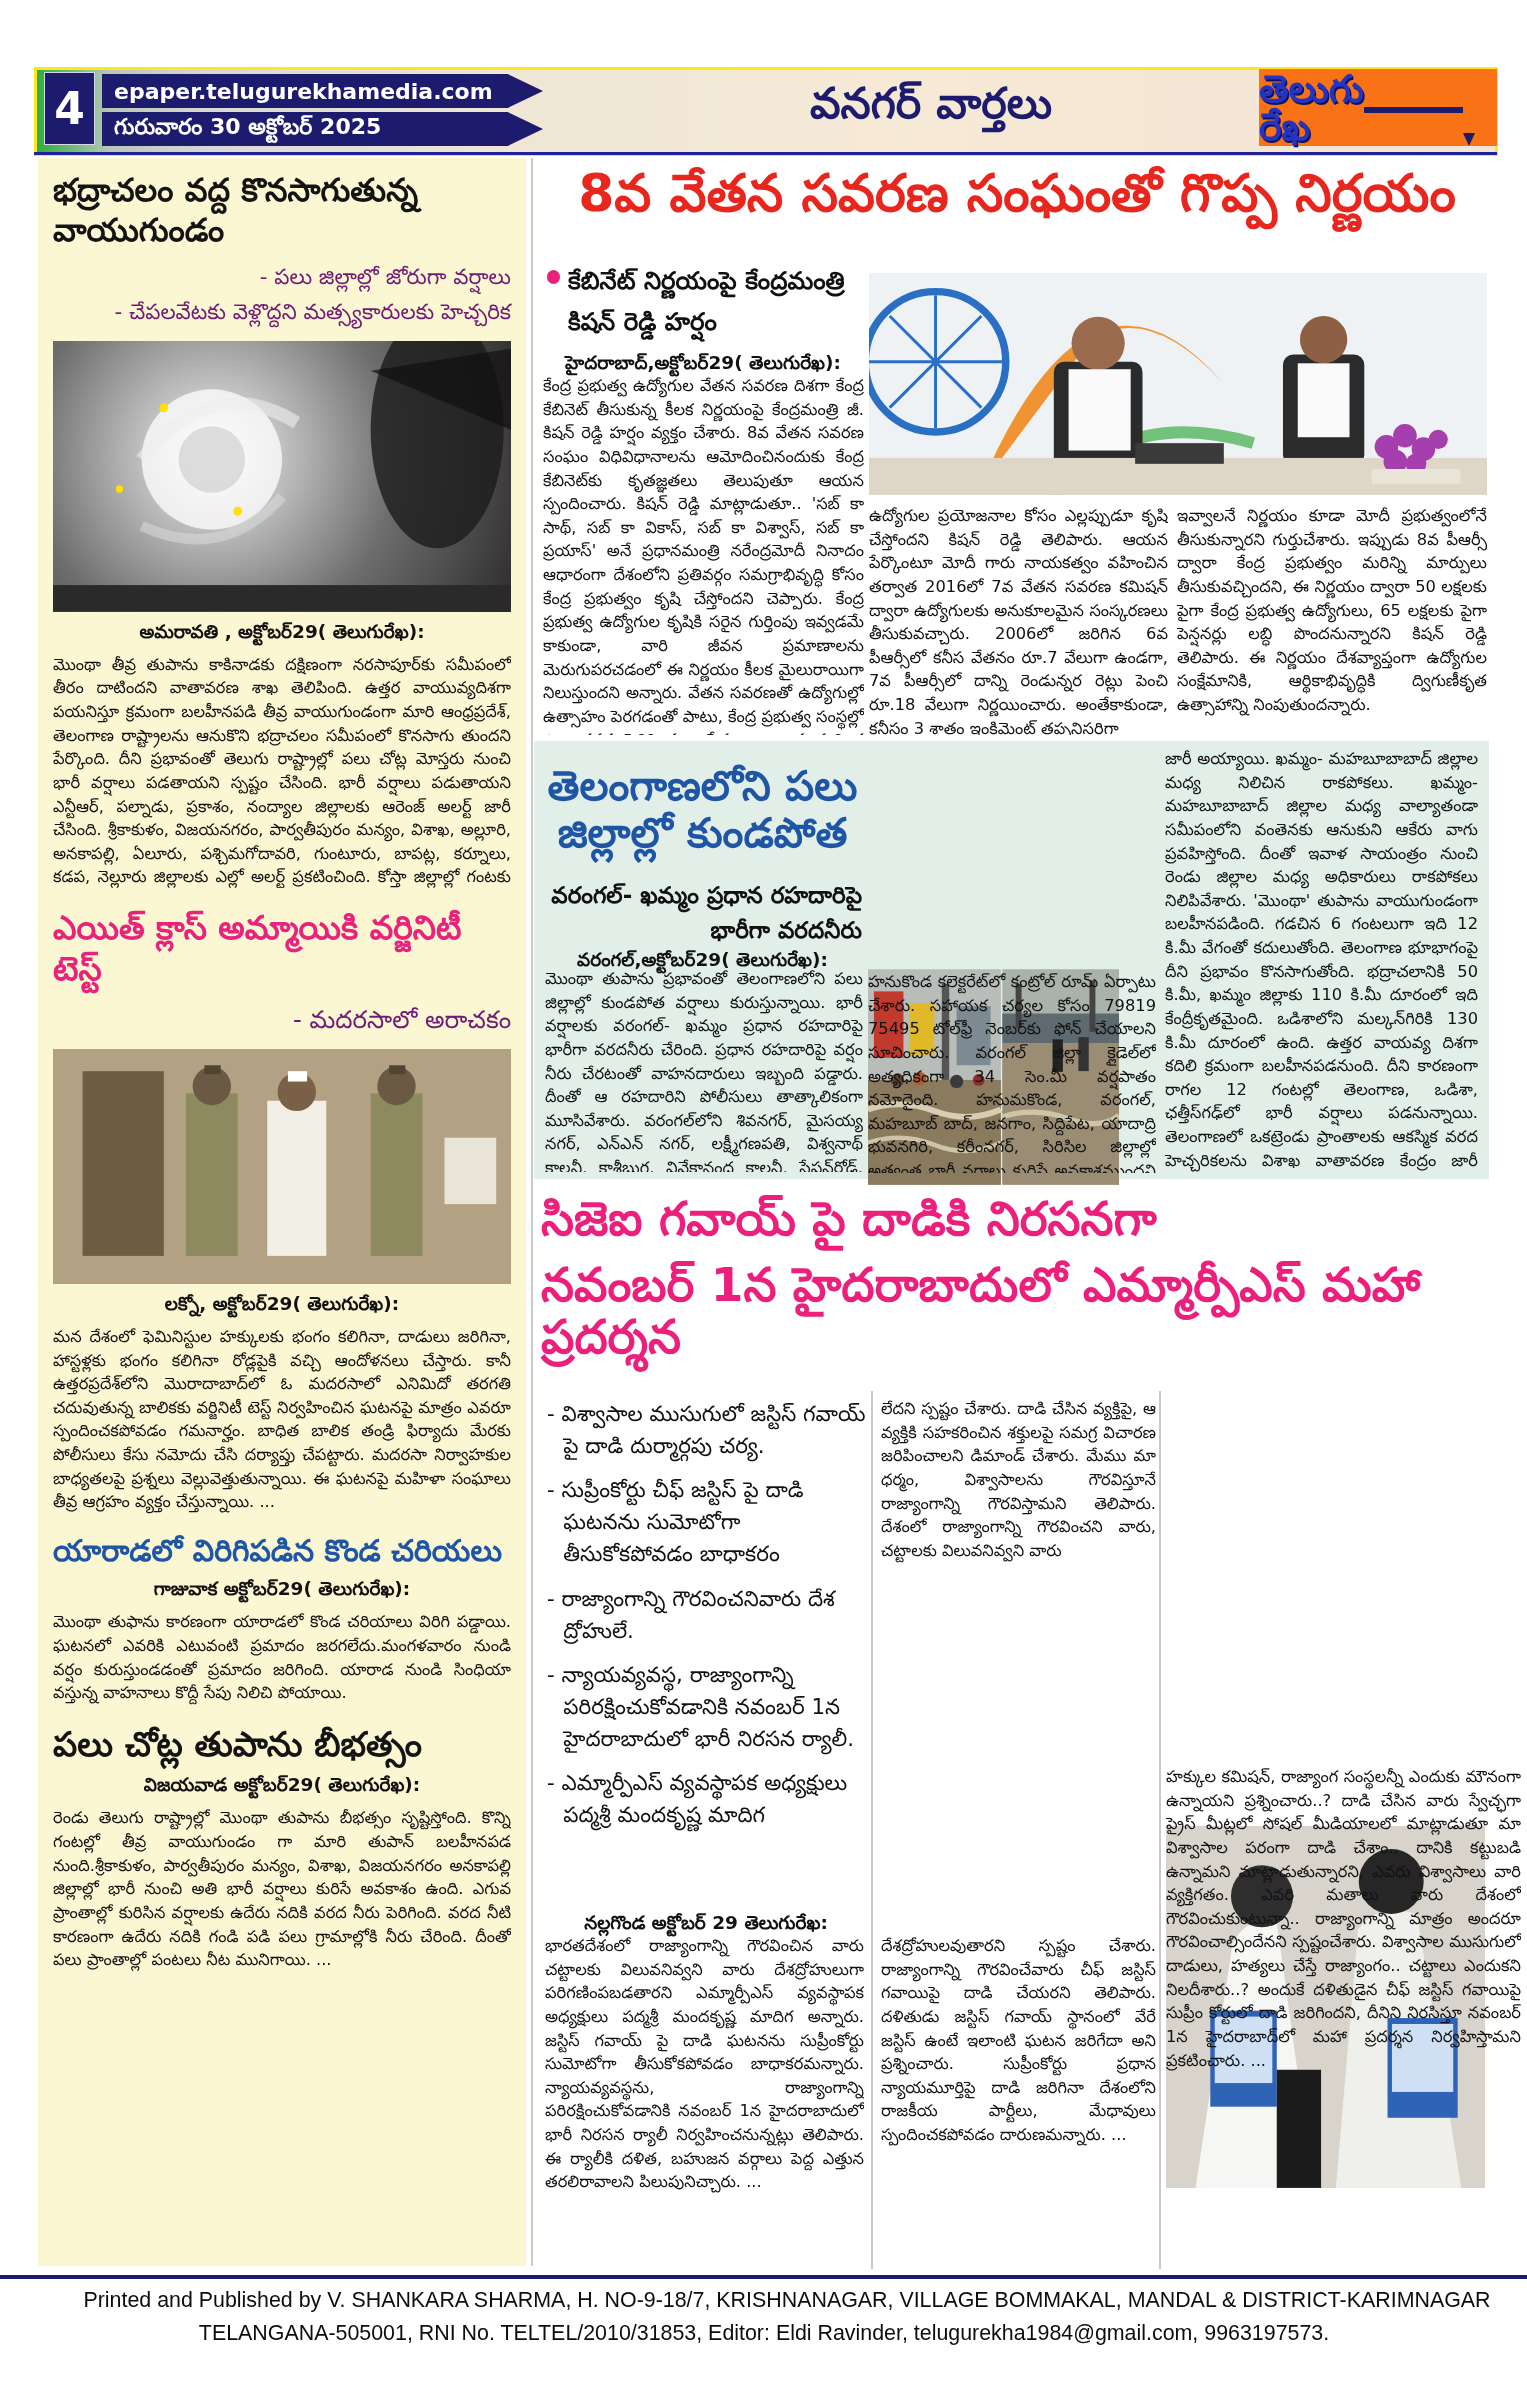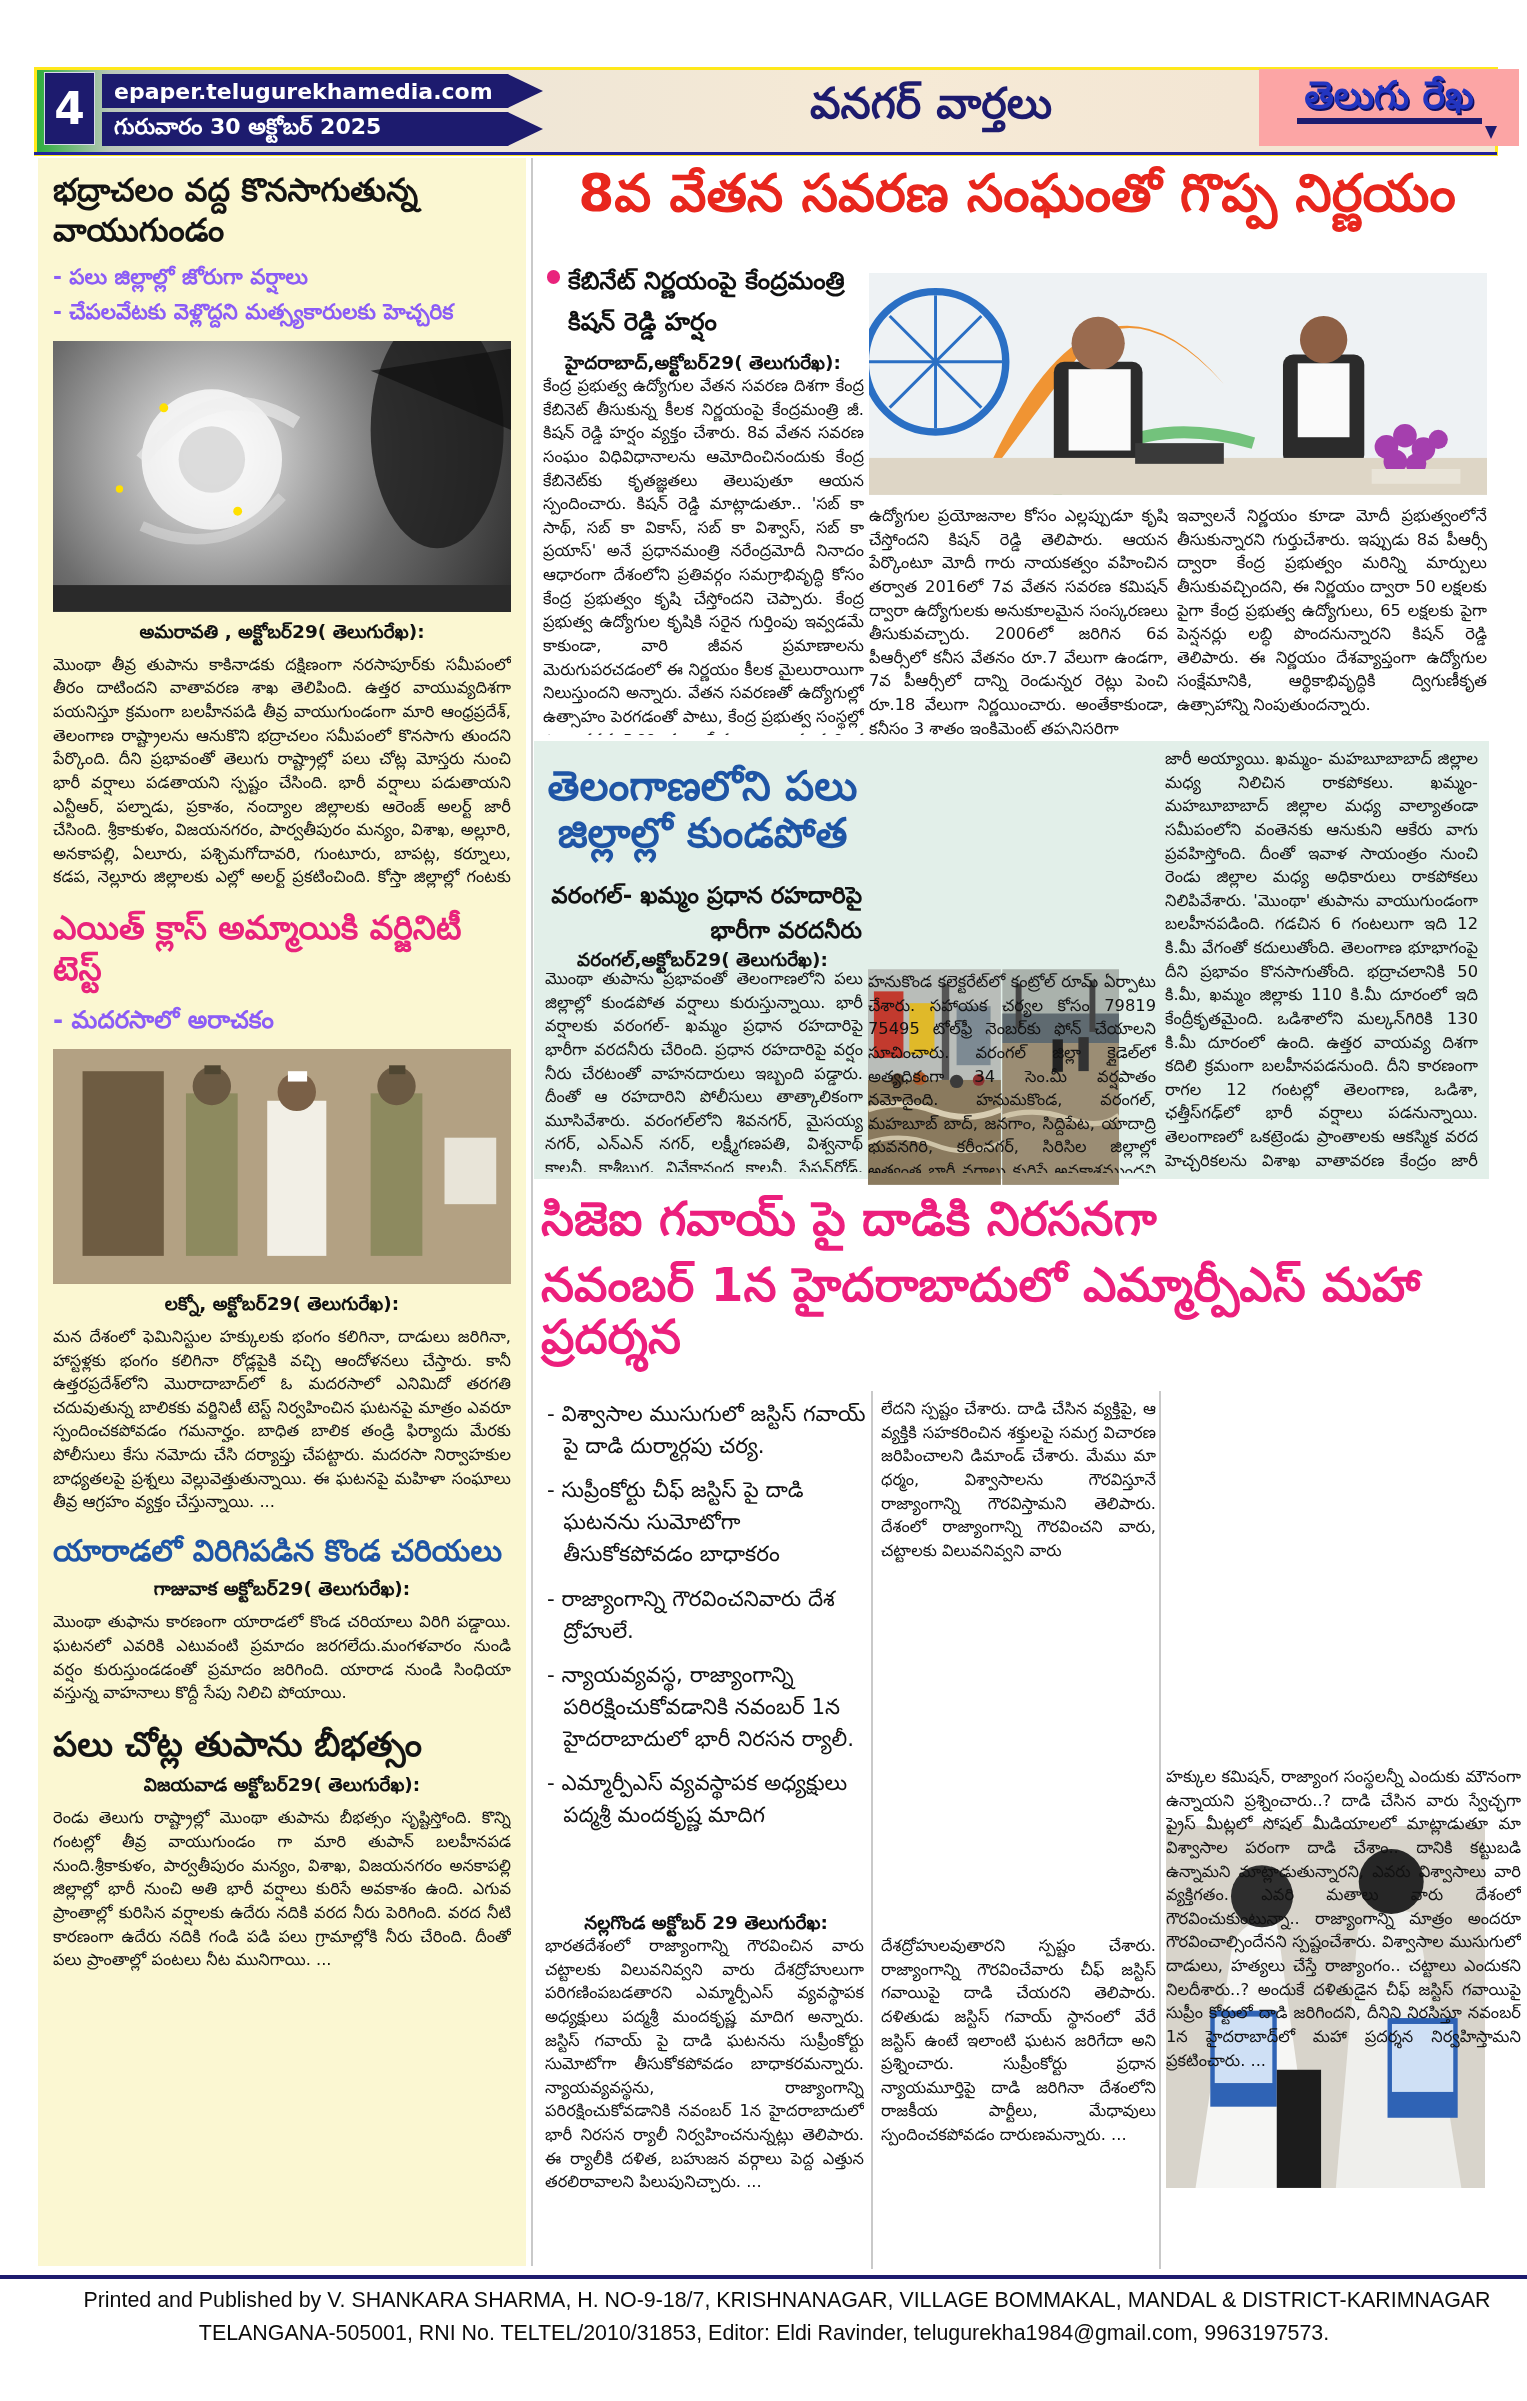--- a/index.html
+++ b/index.html
@@ -11,33 +11,33 @@
     background:linear-gradient(90deg,#2eae3e 0%,#b9c6b8 5%,#d9dad4 12%,#efe6d6 32%,#f6ead6 60%,#f3e6d4 82%);}
   #header-underline{left:34px;top:152px;width:1463px;height:3px;background:#21219a;}
   #page-num{left:44px;top:72px;width:49px;height:71px;background:#1d1b6e;color:#fff;
     font-size:44px;font-weight:bold;display:flex;align-items:center;justify-content:center;border:1.5px solid #d8d8e8;}
   .ribbon{background:#1d1b6e;color:#fff;font-weight:bold;display:flex;align-items:center;
     padding-left:12px;clip-path:polygon(0 0,92% 0,100% 50%,92% 100%,0 100%);}
   #ribbon-site{left:102px;top:74px;width:429px;height:34px;font-size:22px;}
   #ribbon-date{left:102px;top:112px;width:429px;height:34px;font-size:22px;}
   #section-title{left:702px;top:78px;width:458px;text-align:center;color:#1d1b6e;
     font-size:43px;font-weight:bold;}
-  #logo-box{left:1259px;top:69px;width:260px;height:77px;background:#fca5a5;
-    display:flex;flex-direction:column;align-items:center;justify-content:center;}
+  #logo-box{left:1259px;top:69px;width:238px;height:77px;background:#f97316;
+    display:flex;align-items:center;justify-content:center;}
   #logo-text{color:#2335c0;font-size:38px;font-weight:bold;text-shadow:1.5px 1.5px 0 #101060;line-height:1;}
   #logo-bar{width:185px;height:6px;background:#1d1b6e;margin-top:4.4px;}
   #logo-nib{width:0;height:0;border-left:6.7px solid transparent;border-right:6.7px solid transparent;
     border-top:13.3px solid #1d1b6e;margin-top:1.5px;align-self:flex-end;margin-right:22px;}
   
   #left-panel{left:38px;top:158px;width:488px;height:2108px;background:#fbf7d2;
     padding:12px 15px;box-sizing:border-box;overflow:hidden;}
   .hl-black{font-size:32px;font-weight:bold;color:#141414;line-height:1.25;}
   .hl-pink{font-size:33px;font-weight:bold;color:#e9237c;line-height:1.25;}
   .hl-blue{font-size:30px;font-weight:bold;color:#1f55a5;line-height:1.25;}
-  .points{font-size:21.4px;font-weight:bold;color:#8b5cf6;margin-top:10.3px;line-height:1.6;}
+  .points{font-size:21.4px;font-weight:normal;color:#701a75;margin-top:10.3px;line-height:1.6;text-align:right;}
   .dateline{font-size:18.5px;font-weight:bold;text-align:center;margin:9px 0 6px 0;}
   .body-txt{font-size:16.3px;line-height:1.45;text-align:justify;overflow:hidden;}
   .photo{overflow:hidden;position:relative;}
   #photo-cyclone{width:100%;height:271px;margin-top:12px;
     background:radial-gradient(circle at 35% 42%,#f2f2f2 0%,#bdbdbd 22%,#6d6d6d 55%,#2c2c2c 100%);}
   #photo-police{width:100%;height:235px;margin-top:10.3px;background:linear-gradient(#b9a888,#8f7d5d);}
   .divider-v{width:1.5px;background:#c9c9c9;}
   
   #payc-headline{left:547px;top:164px;width:940px;text-align:center;color:#e8261d;
     font-size:52px;font-weight:bold;line-height:1.15;}

